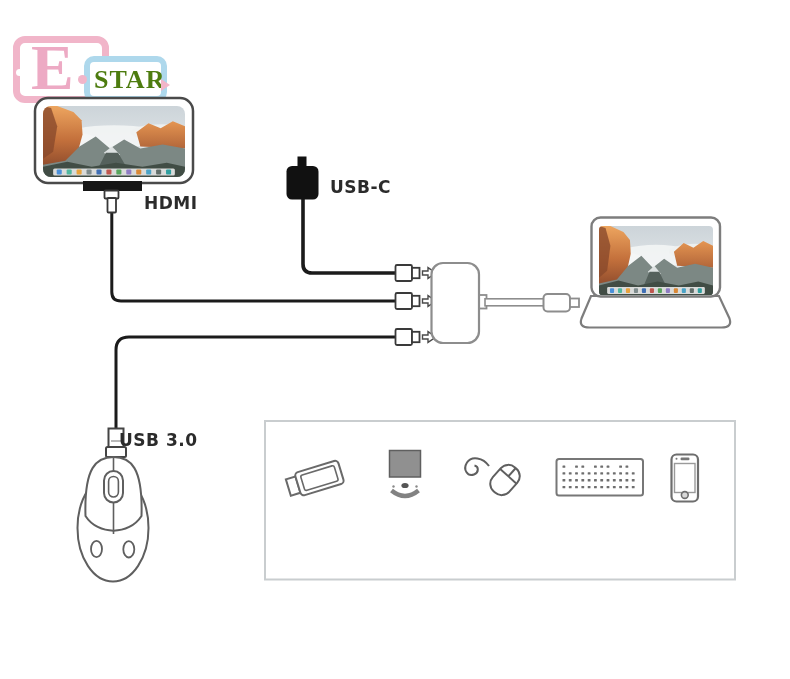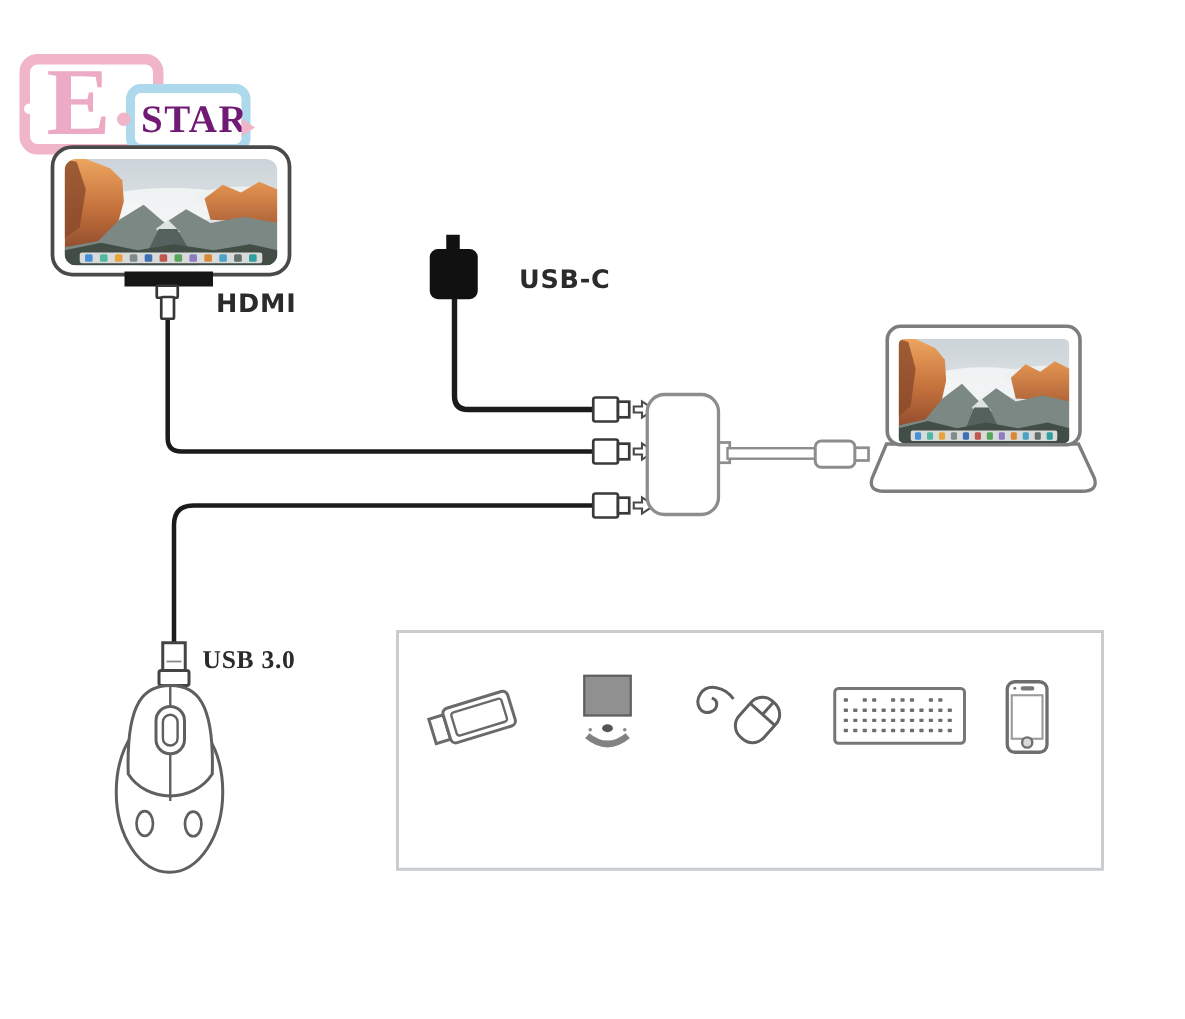--- a/index.html
+++ b/index.html
@@ -5,22 +5,22 @@
   html,body{margin:0;padding:0;background:#fff;}
   .canvas{
     position:relative;width:790px;height:679px;background:#ffffff;
     overflow:hidden;font-family:"DejaVu Sans",sans-serif;
   }
   .lbl{
     position:absolute;font-size:17px;font-weight:600;color:#2b2b2b;
     letter-spacing:0.5px;white-space:nowrap;z-index:3;
   }
   .lbl-hdmi{left:144px;top:193px;}
-  .lbl-usbc{left:346px;top:177px;}
-  .lbl-usb3{left:135px;top:430px;font-family:Liberation Serif, serif;}
+  .lbl-usbc{left:330px;top:177px;}
+  .lbl-usb3{left:119px;top:430px;}
   .art{position:absolute;left:0;top:0;z-index:2;}
   
   .wm{position:absolute;left:0;top:0;z-index:1;}
   .wm-tablet{
     position:absolute;left:13px;top:36px;width:96px;height:67px;
     border:7px solid #f1b5c9;border-radius:12px;box-sizing:border-box;
   }
   .wm-tablet-dot{
     position:absolute;left:16px;top:69px;width:7px;height:7px;
     background:#fff;border-radius:50%;
@@ -35,21 +35,21 @@
     border:6px solid #aed8ec;border-radius:10px;background:#ffffff;
     box-sizing:border-box;
   }
   .wm-dot{
     position:absolute;left:78px;top:75px;width:9px;height:9px;
     background:#f1b5c9;border-radius:50%;
   }
   .wm-star{
     position:absolute;left:94px;top:66px;
     font-family:"Liberation Serif",serif;font-weight:bold;font-size:26px;
-    line-height:1.1;color:#701a75;letter-spacing:1px;
+    line-height:1.1;color:#4d7c0f;letter-spacing:1px;
   }
   .wm-arrow{
     position:absolute;left:161px;top:79px;width:0;height:0;
     border-left:9px solid #f1b5c9;border-top:6px solid transparent;
     border-bottom:6px solid transparent;
   }
 </style>
 </head>
 <body>
 

